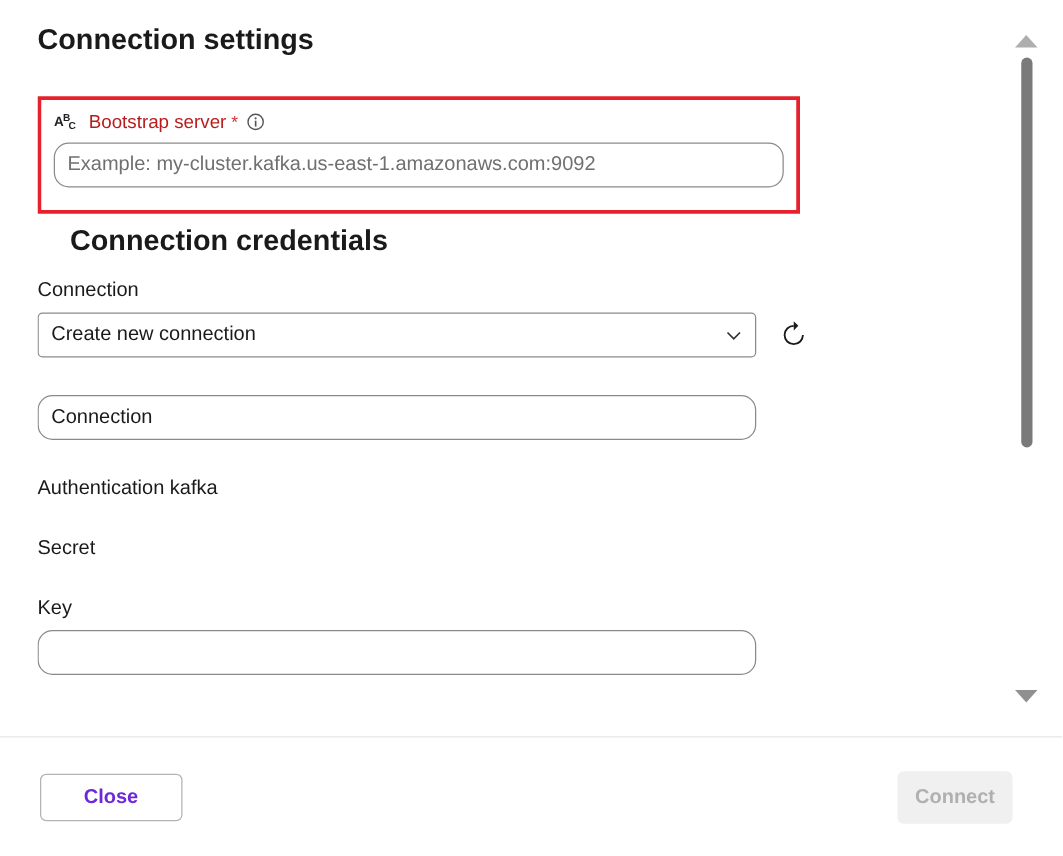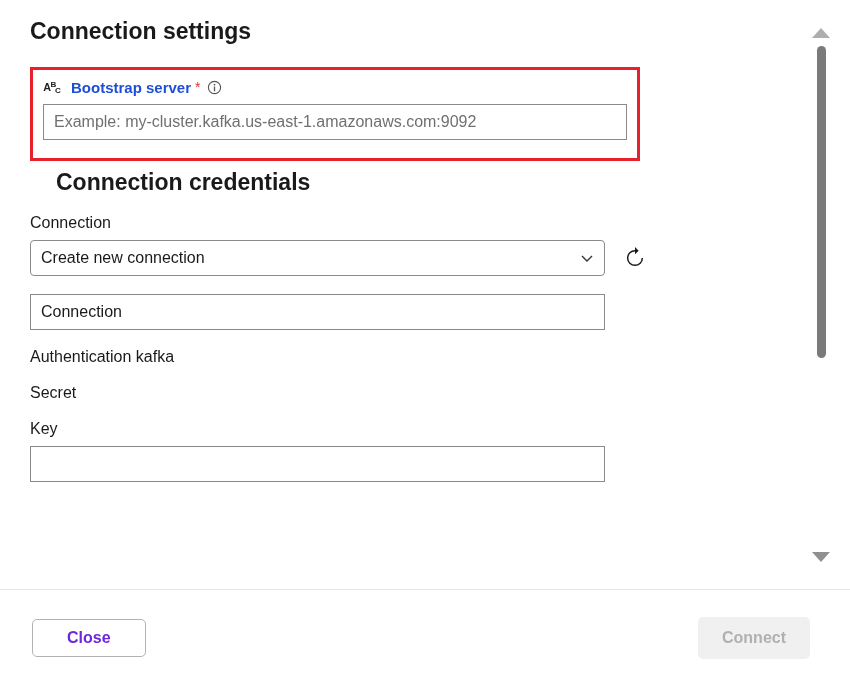--- a/index.html
+++ b/index.html
@@ -20,21 +20,21 @@
       left: 30px;
       top: 18px;
       width: 770px;
       height: 560px;
       overflow: hidden;
     }
     .section-heading {
       font-size: 23px;
       font-weight: 600;
       color: #1a1a1a;
-      margin-bottom: 22px;
+      margin-bottom: 32px;
     }
     .highlight-box {
       border: 3px solid #e6202c;
       padding: 8px 10px 18px 10px;
       margin-bottom: 8px;
       width: 610px;
     }
     .field-label-row {
       display: flex;
       align-items: center;
@@ -42,49 +42,49 @@
       margin-bottom: 8px;
     }
     .abc-icon {
       width: 22px;
       height: 18px;
       color: #222;
       flex-shrink: 0;
     }
     .field-label {
       font-size: 15px;
-      font-weight: 700;
-      color: #1d4ed8;
+      font-weight: 400;
+      color: #b91c1c;
     }
     .required-mark {
       color: #d13438;
       font-size: 14px;
       margin-left: -2px;
     }
     .info-icon {
       width: 15px;
       height: 15px;
       color: #555;
     }
     .text-input {
       width: 100%;
       height: 36px;
       border: 1px solid #8a8a8a;
-      border-radius: 0;
+      border-radius: 12px;
       padding: 0 10px;
       font-size: 16px;
       color: #1a1a1a;
       background: #fff;
       outline: none;
     }
     .text-input::placeholder {
       color: #707070;
     }
     .field-group {
-      margin-bottom: 18px;
+      margin-bottom: 30px;
     }
     .plain-label {
       font-size: 16px;
       color: #1a1a1a;
       font-weight: 400;
       margin-bottom: 8px;
     }
     .select-row {
       display: flex;
       align-items: center;
@@ -153,21 +153,21 @@
       border: 1px solid #b3b3b3;
       border-radius: 5px;
       background: #fff;
       font-size: 16px;
       font-weight: 600;
       color: #6d28d9;
       cursor: pointer;
     }
     .connect-btn {
       height: 42px;
-      padding: 0 24px;
+      padding: 0 14px;
       border: none;
       border-radius: 5px;
       background: #f0f0f0;
       font-size: 16px;
       font-weight: 600;
       color: #b0b0b0;
       cursor: default;
     }
     .scroll-region {
       position: absolute;

